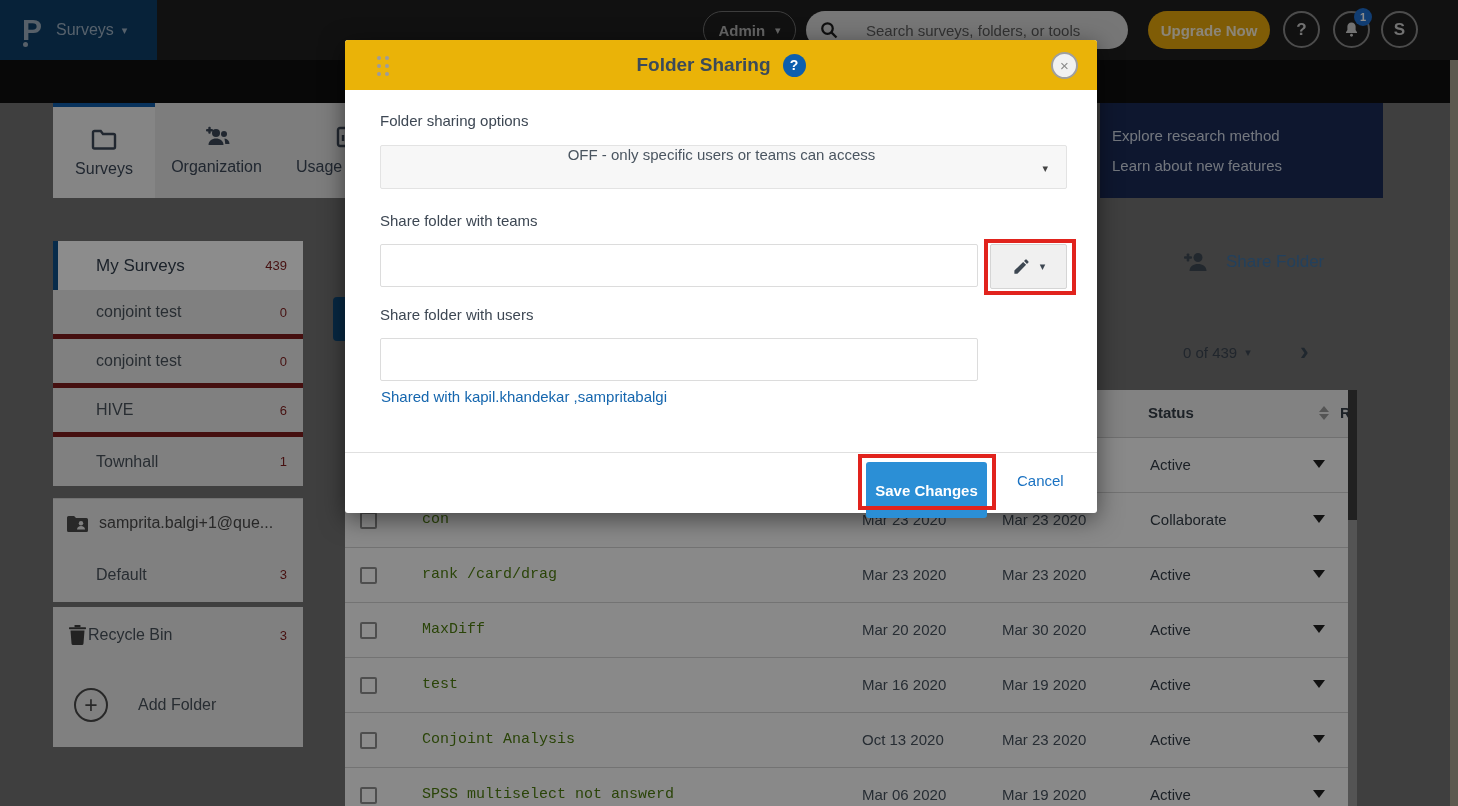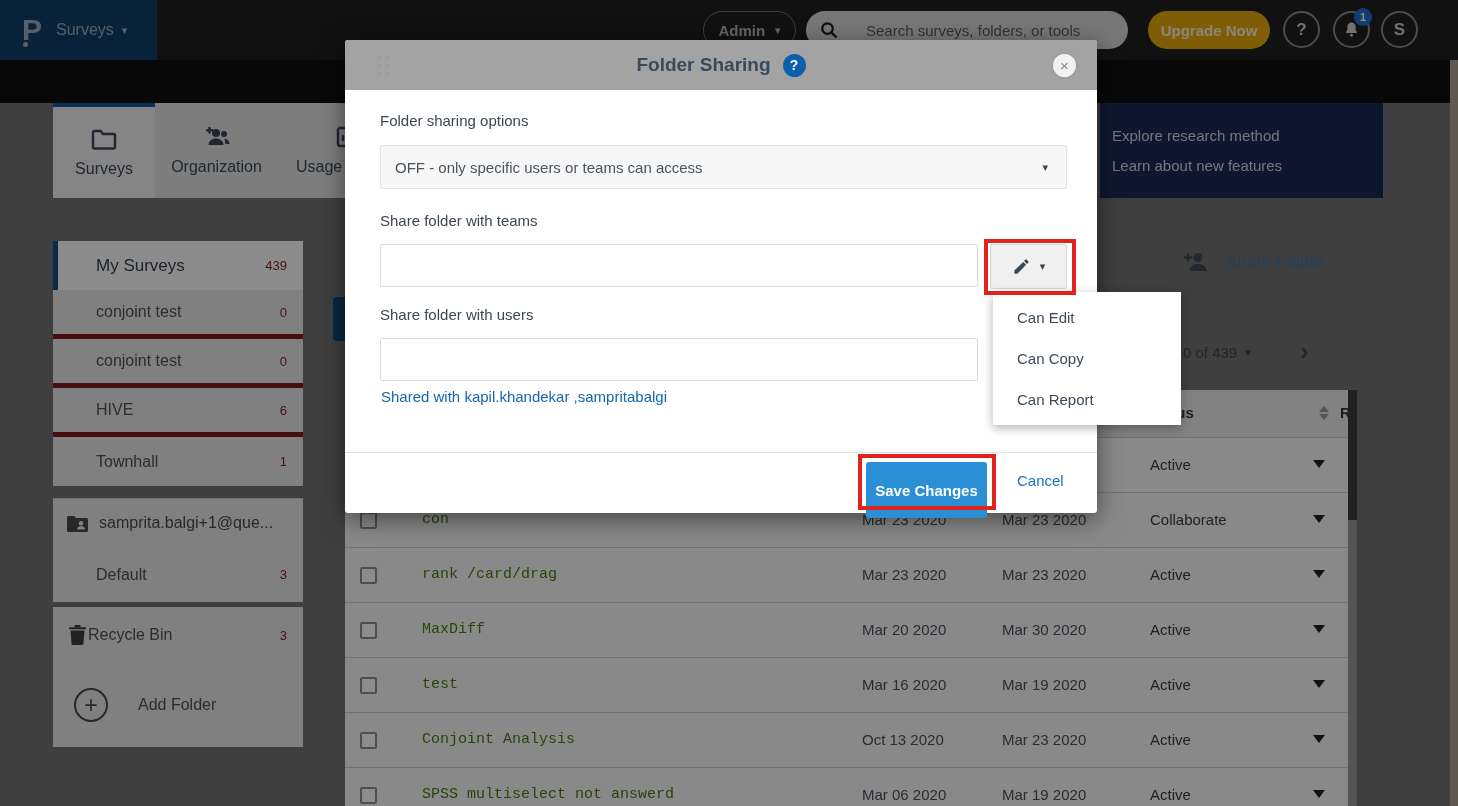--- a/index.html
+++ b/index.html
@@ -66,32 +66,32 @@
   .list-scroll{left:1348px;top:390px;width:9px;height:416px;background:#9a9a9a;}
   .list-thumb{position:absolute;left:0;top:0;width:9px;height:130px;background:#3c3c3c;cursor:grab;}
   .page-scroll{left:1450px;top:0;width:8px;height:806px;background:#a9a290;}
   .blue-sliver{left:333px;top:297px;width:90px;height:44px;background:#0e4a7a;border-radius:4px;}
 
   
   .overlay{left:0;top:0;width:1458px;height:806px;background:rgba(0,0,0,0.45);z-index:50;}
 
   
   .modal{left:345px;top:40px;width:752px;height:473px;background:#fff;border-radius:3px;box-shadow:0 6px 24px rgba(0,0,0,.5);z-index:100;}
-  .m-head{position:absolute;left:0;top:0;width:752px;height:50px;background:#a3a3a3;border-radius:3px 3px 0 0;
+  .m-head{position:absolute;left:0;top:0;width:752px;height:50px;background:#eab308;border-radius:3px 3px 0 0;
     display:flex;align-items:center;justify-content:center;gap:12px;}
   .m-title{font-size:19px;font-weight:700;color:#3b4a5a;}
   .m-help{width:23px;height:23px;border-radius:50%;background:#0d5fae;color:#fff;font-size:14px;font-weight:700;
     display:flex;align-items:center;justify-content:center;cursor:pointer;}
   .drag-dots{position:absolute;left:32px;top:16px;display:grid;grid-template-columns:4px 4px;grid-gap:4px;cursor:move;}
   .drag-dots i{width:4px;height:4px;border-radius:50%;background:#9c9c9c;display:block;}
   .m-close{position:absolute;right:19px;top:12px;width:27px;height:27px;border-radius:50%;border:2px solid #9f9f9f;
     color:#8a8a8a;font-size:15px;display:flex;align-items:center;justify-content:center;cursor:pointer;background:#f1f1f1;}
   .m-label{position:absolute;left:35px;font-size:15px;color:#3d4753;}
   .m-select{position:absolute;left:35px;top:105px;width:687px;height:44px;background:#f7f7f7;border:1px solid #e3e3e3;border-radius:2px;
-    display:flex;align-items:center;padding:0 18px 0 14px;font-size:15px;color:#4a5560;cursor:pointer;}
+    display:flex;align-items:center;padding:0 18px 0 14px;font-size:15px;color:#4a5560;cursor:pointer;flex-direction:column;}
   .m-select .caret{margin-left:auto;color:#444;}
   .m-input{position:absolute;left:35px;width:598px;height:43px;border:1px solid #dcdcdc;border-radius:2px;background:#fff;
     font-size:15px;color:#333;padding:0 10px;outline:none;}
   .pencil-btn{position:absolute;left:645px;top:204px;width:77px;height:45px;background:#f0f0f0;border:1px solid #d5d5d5;border-radius:2px;
     display:flex;align-items:center;justify-content:center;gap:9px;cursor:pointer;}
   .shared-with{position:absolute;left:36px;top:348px;font-size:15px;color:#1566ae;}
   .m-footline{position:absolute;left:0;top:412px;width:752px;border-top:1px solid #e0e0e0;}
   .save-btn{position:absolute;left:521px;top:422px;width:121px;height:56px;background:#2b8fd6;border:0;border-radius:3px;
     color:#fff;font-size:15px;font-weight:700;cursor:pointer;}
   .cancel-link{position:absolute;left:672px;top:432px;font-size:15px;color:#1a72c2;cursor:pointer;}
@@ -370,22 +370,17 @@
     <span class="m-label" style="top:266px;">Share folder with users</span>
     <input class="m-input" style="top: 298px;" type="text" value="">
 
     <span class="shared-with">Shared with kapil.khandekar ,sampritabalgi</span>
 
     <div class="m-footline"></div>
     <button class="save-btn">Save Changes</button>
     <span class="cancel-link">Cancel</span>
   </div>
 
-  <div class="abs perm-menu">
-    <div class="perm-item">Can Edit</div>
-    <div class="perm-item">Can Copy</div>
-    <div class="perm-item">Can Report</div>
-  </div>
 
   <div class="abs anno anno-pencil"></div>
   <div class="abs anno anno-save"></div>
 
 </div>
 
 </body></html>

